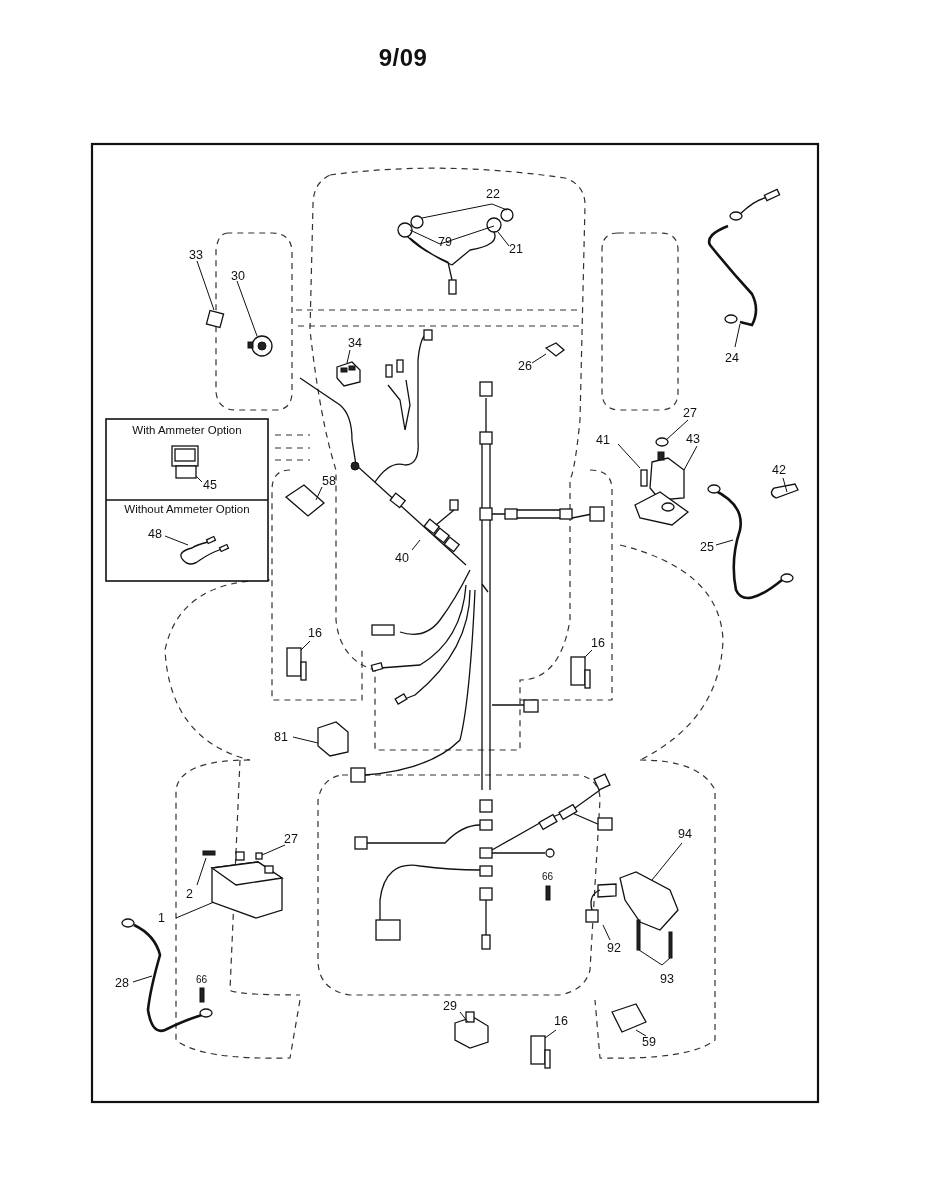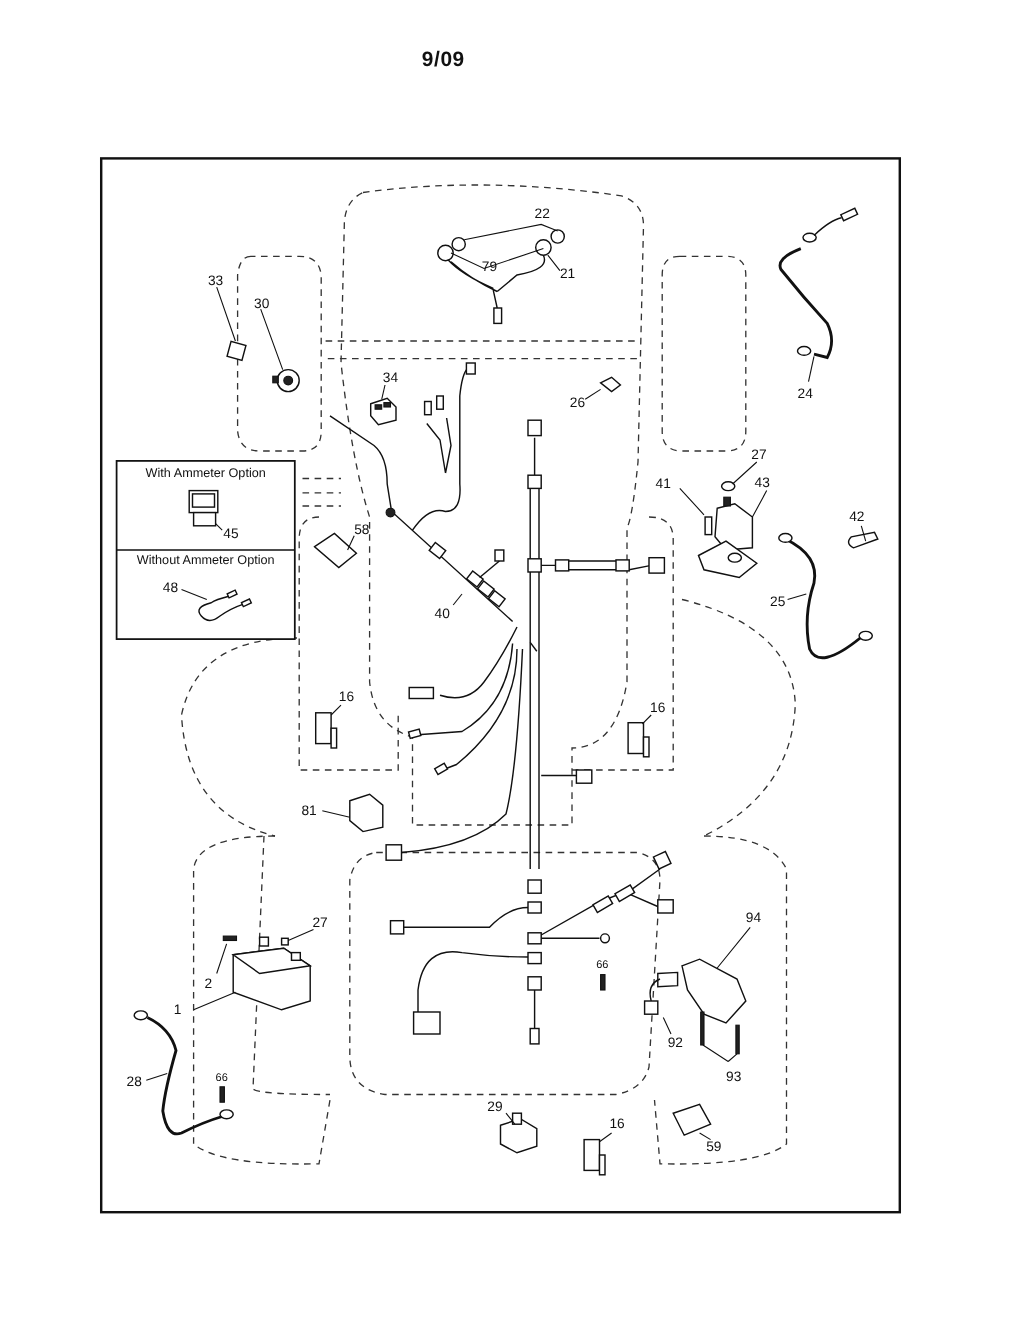--- a/index.html
+++ b/index.html
@@ -1,19 +1,19 @@
 <!DOCTYPE html>
 <html><head>
 <meta charset="utf-8">
 <style>
   html, body { margin: 0; padding: 0; background: #ffffff; }
   body { width: 930px; height: 1200px; position: relative; overflow: hidden;
          font-family: "Liberation Sans", sans-serif; color: #111; }
   .page-num { position: absolute; left: 0; width: 806px; top: 44px; text-align: center;
-              font-size: 19px; font-weight: bold; letter-spacing: 0.5px; }
+              font-size: 24px; font-weight: bold; letter-spacing: 0.5px; }
   svg.diagram { position: absolute; left: 0; top: 0; }
   .ghost { fill: none; stroke: #333; stroke-width: 1.2; stroke-dasharray: 6 5; }
   .wire { fill: none; stroke: #111; stroke-width: 1.3; }
   .thick { fill: none; stroke: #111; stroke-width: 2.6; }
   .part { fill: #fff; stroke: #111; stroke-width: 1.3; }
   .dark { fill: #222; stroke: #111; stroke-width: 1; }
   .lead { stroke: #111; stroke-width: 1; fill: none; }
   .callout { font-family: "Liberation Sans", sans-serif; font-size: 12.5px; fill: #111; }
   .box-title { font-family: "Liberation Sans", sans-serif; font-size: 11.5px; fill: #111; }
 </style>

